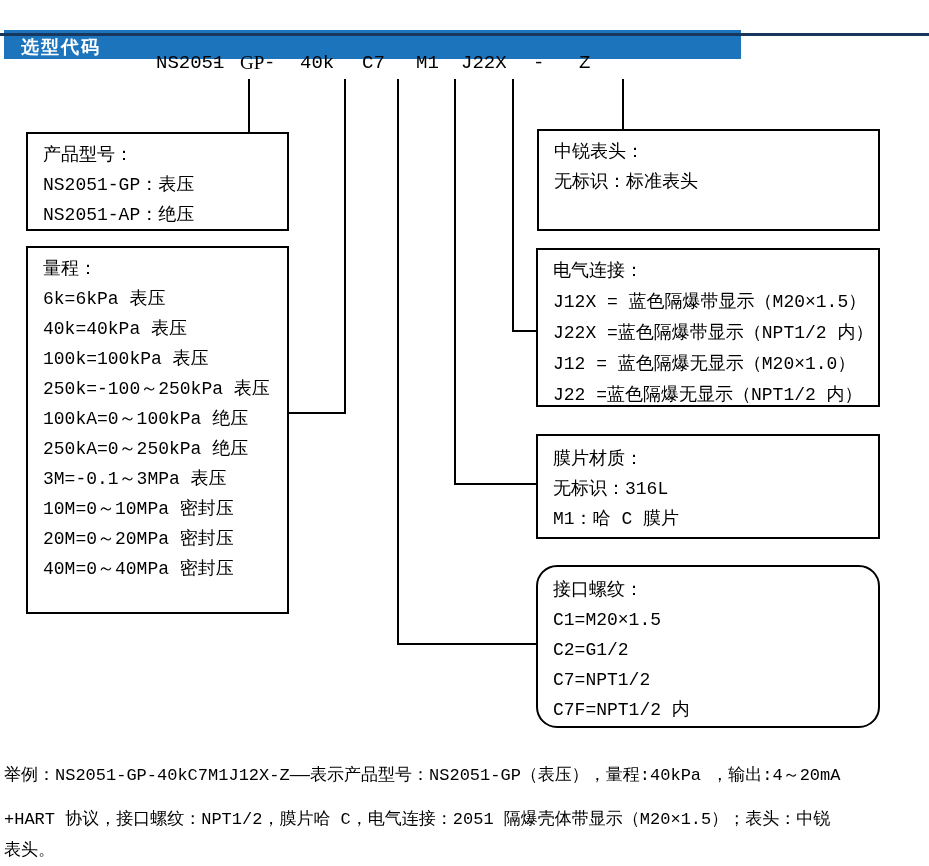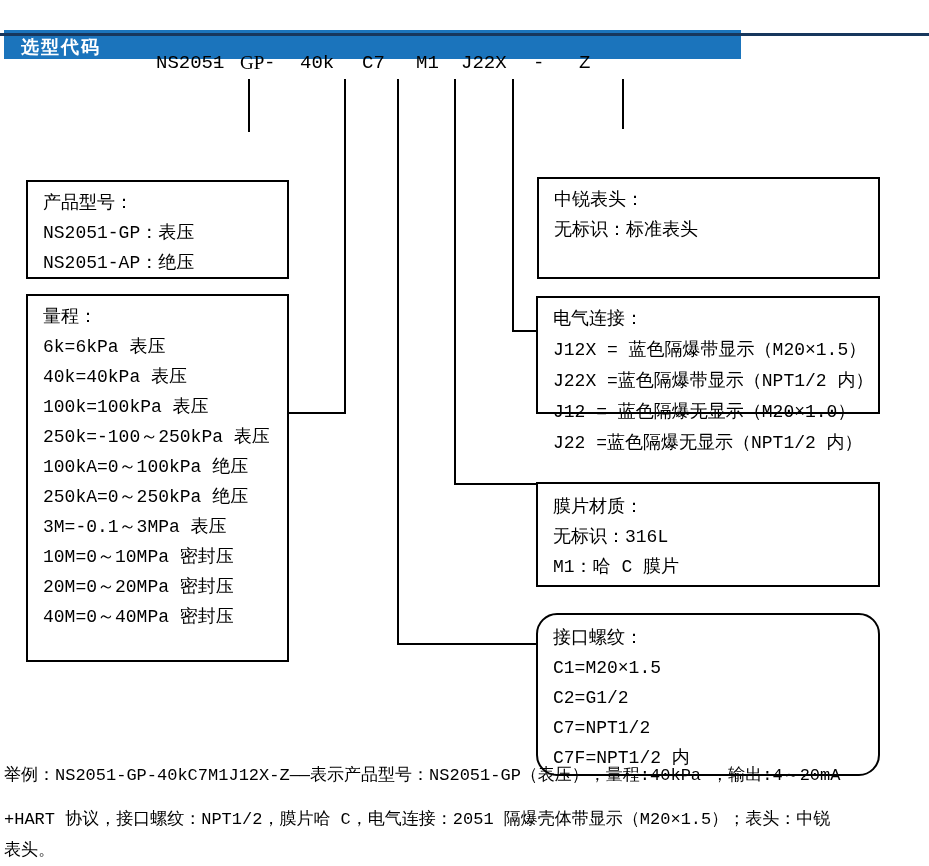--- a/index.html
+++ b/index.html
@@ -41,27 +41,27 @@
   .v-m1   { left:454px; top:79px; height:406px; }
   .v-j22x { left:512px; top:79px; height:253px; }
   .v-z    { left:622px; top:79px; height:50px; }
   .h-40k  { left:287px; top:412px; width:59px; }
   .h-c7   { left:397px; top:643px; width:140px; }
   .h-m1   { left:454px; top:483px; width:84px; }
   .h-j22x { left:512px; top:330px; width:26px; }
   
   .box {
     position:absolute; border:2px solid #000; background:#fff;
-    padding:6px 8px 0 15px; font-size:18px; white-space:nowrap;margin-top:48px;
+    padding:6px 8px 0 15px; font-size:18px; white-space:nowrap;
   }
   .box div { line-height:30px; }
   .box-product   { left:26px;  top:132px; width:263px; height:99px; }
   .box-range     { left:26px;  top:246px; width:263px; height:368px; }
   .box-head      { left:537px; top:129px; width:343px; height:102px; }
-  .box-electric  { left:536px; top:248px; width:344px; height:118px; }
+  .box-electric  { left:536px; top:248px; width:344px; height:159px; }
   .box-electric div { line-height:31px; }
   .box-diaphragm { left:536px; top:434px; width:344px; height:105px; padding-top:8px; }
   .box-thread    { left:536px; top:565px; width:344px; height:163px; padding-top:8px;border-radius:21px; }
   
   .example-line {
     position:absolute; left:4px; font-size:17px; white-space:pre;
   }
   .ex0{ top:763px; } .ex1{ top:807px; } .ex2{ top:838px; }
 </style>
 </head>

